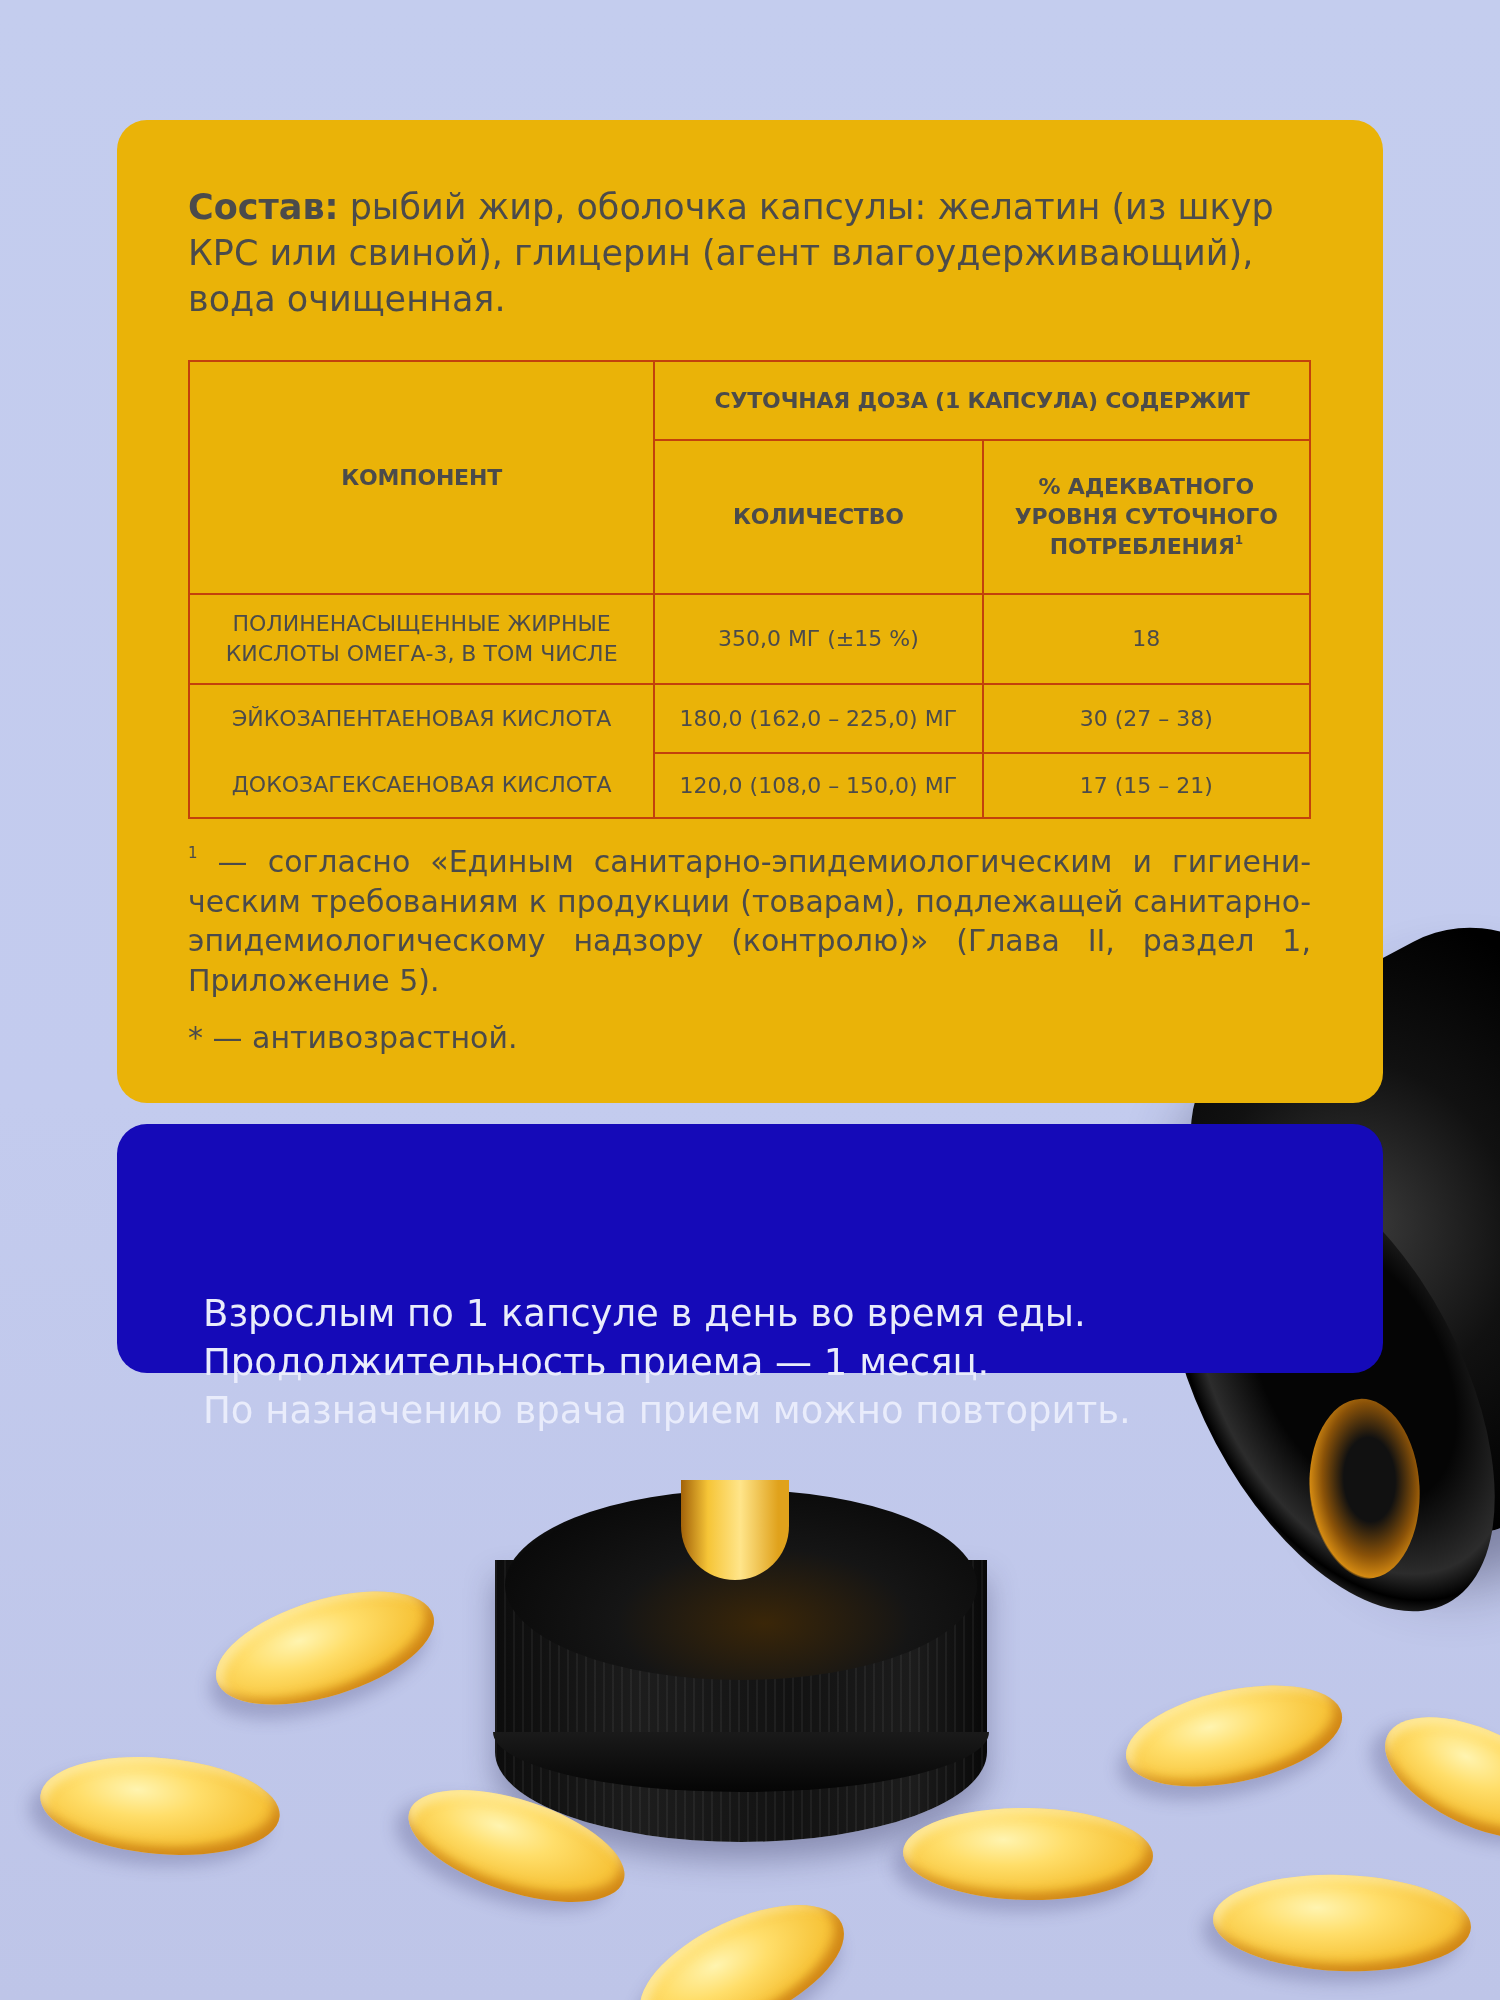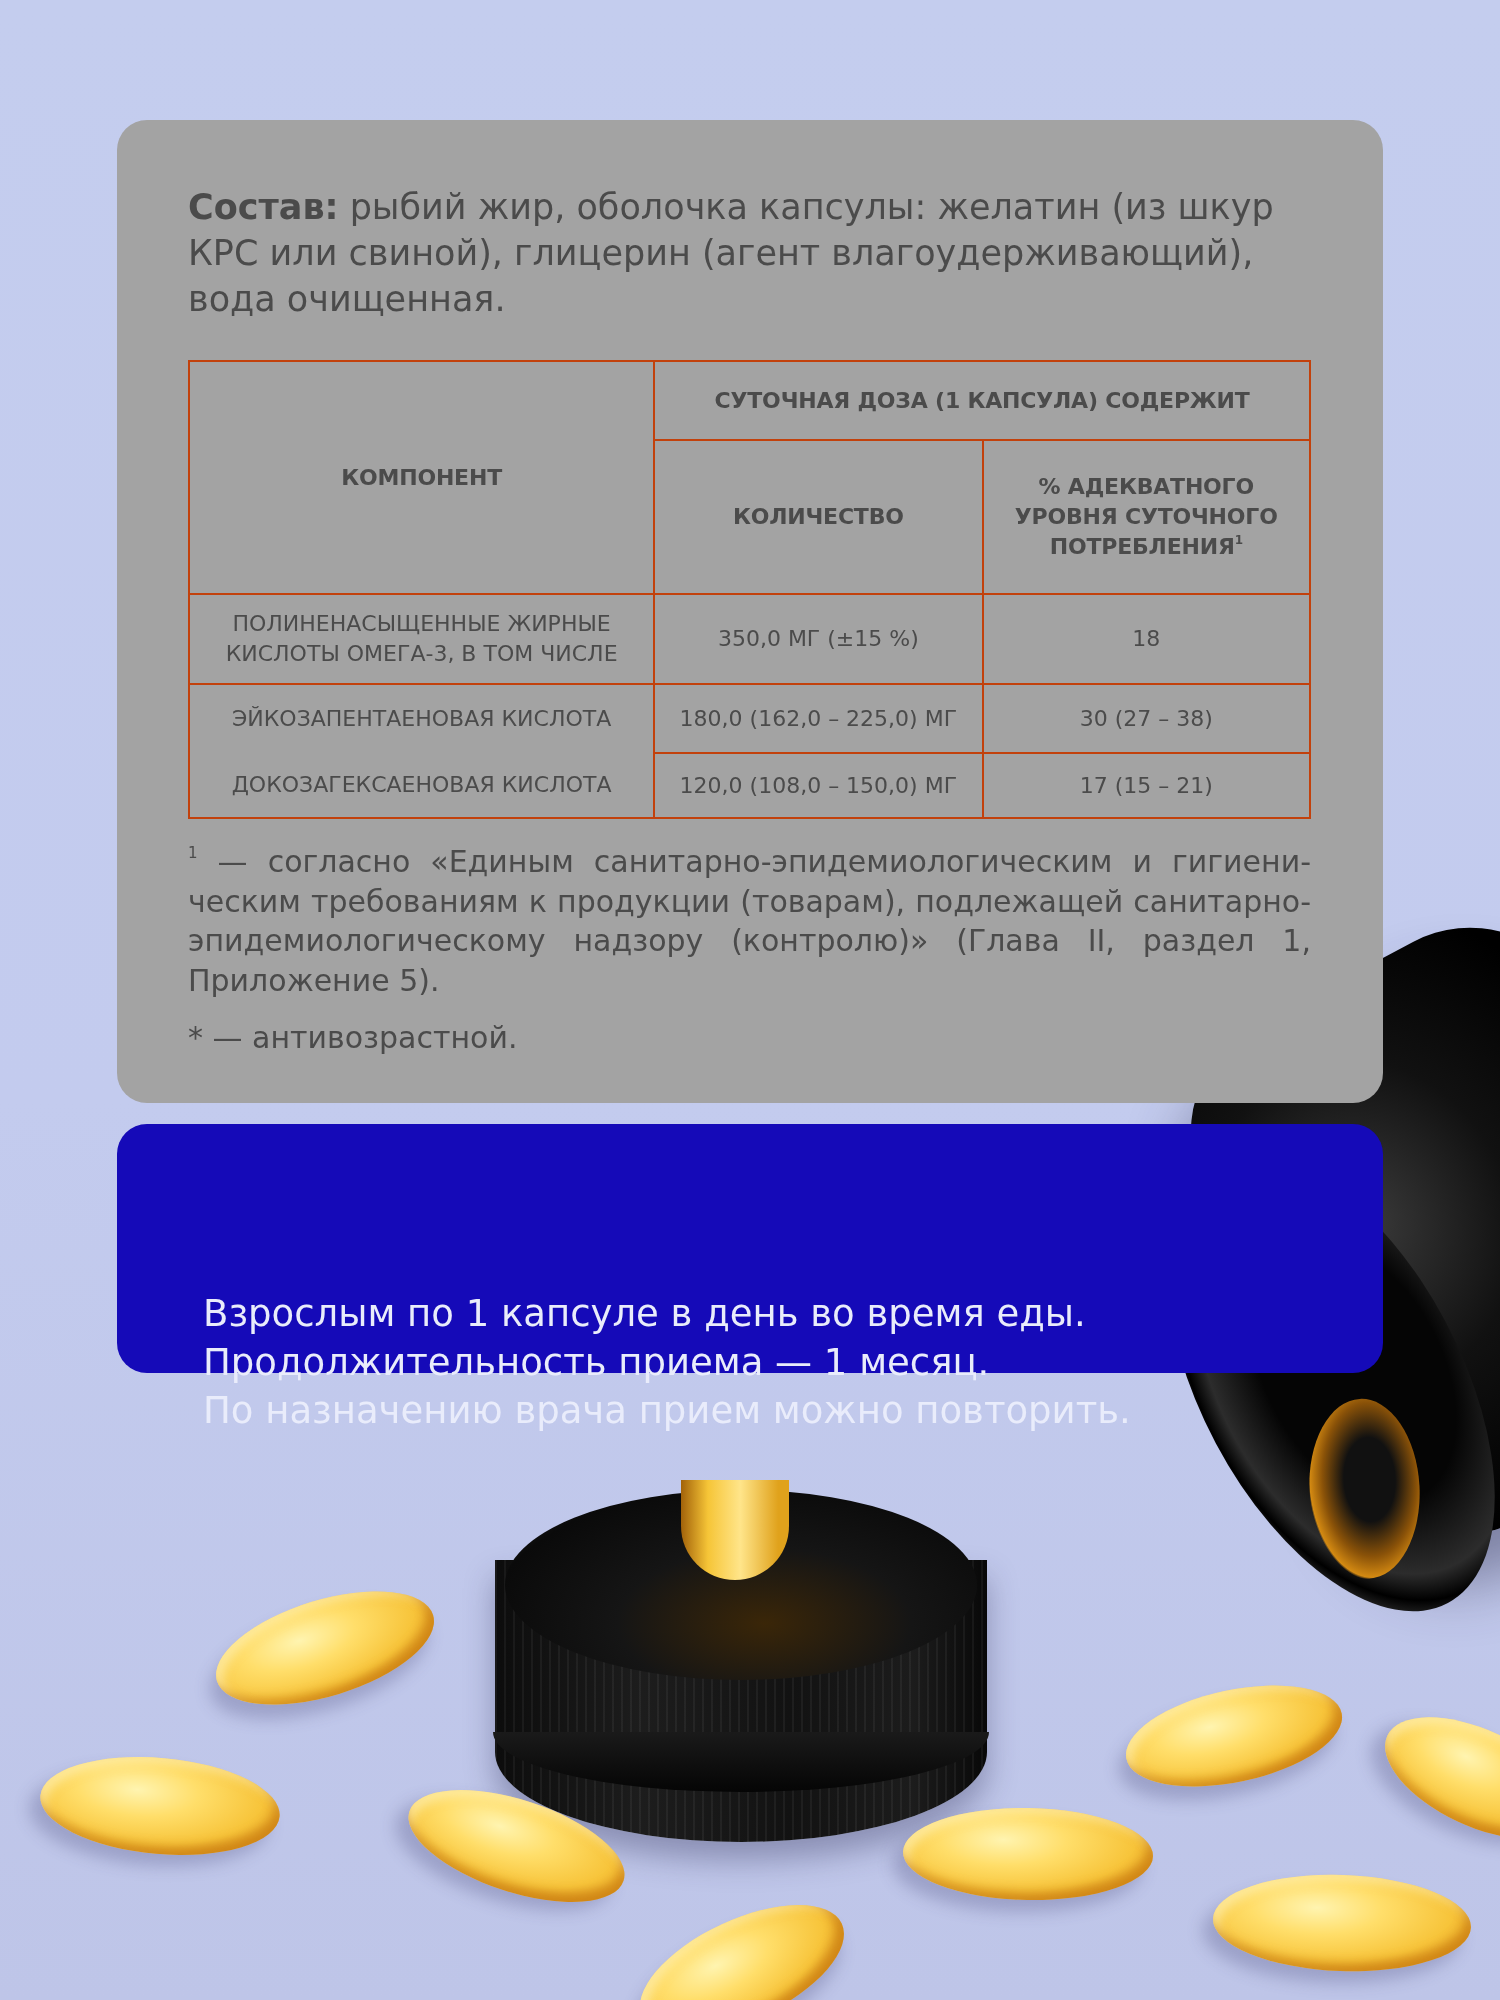--- a/index.html
+++ b/index.html
@@ -66,21 +66,21 @@
     position: absolute;
     border-radius: 50% / 50%;
     background:
       radial-gradient(ellipse at 40% 35%, #fff4b0 0%, #ffde6a 30%, #f7c43a 62%, #e0951a 85%, #b56a08 100%);
     box-shadow: -10px 12px 16px rgba(70,70,120,.28), inset -6px -8px 10px rgba(190,110,10,.55), inset 6px 6px 10px rgba(255,250,210,.5);
   }
 
   
   .card-info {
     position: absolute; left: 117px; top: 120px; width: 1266px; height: 983px;
-    background: #a3a3a3; border-radius: 30px; z-index: 2;
+    background: #eab308; border-radius: 30px; z-index: 2;
   }
   .composition {
     position: absolute; left: 71px; top: 64px; width: 1125px;
     font-size: 35px; line-height: 46px; color: #4b4b4b;
   }
   .composition b { font-weight: bold; color: #4b4b4b; }
 
   table.nutri {
     position: absolute; left: 71px; top: 240px; width: 1123px;
     border-collapse: collapse; color: #4b4b4b;

